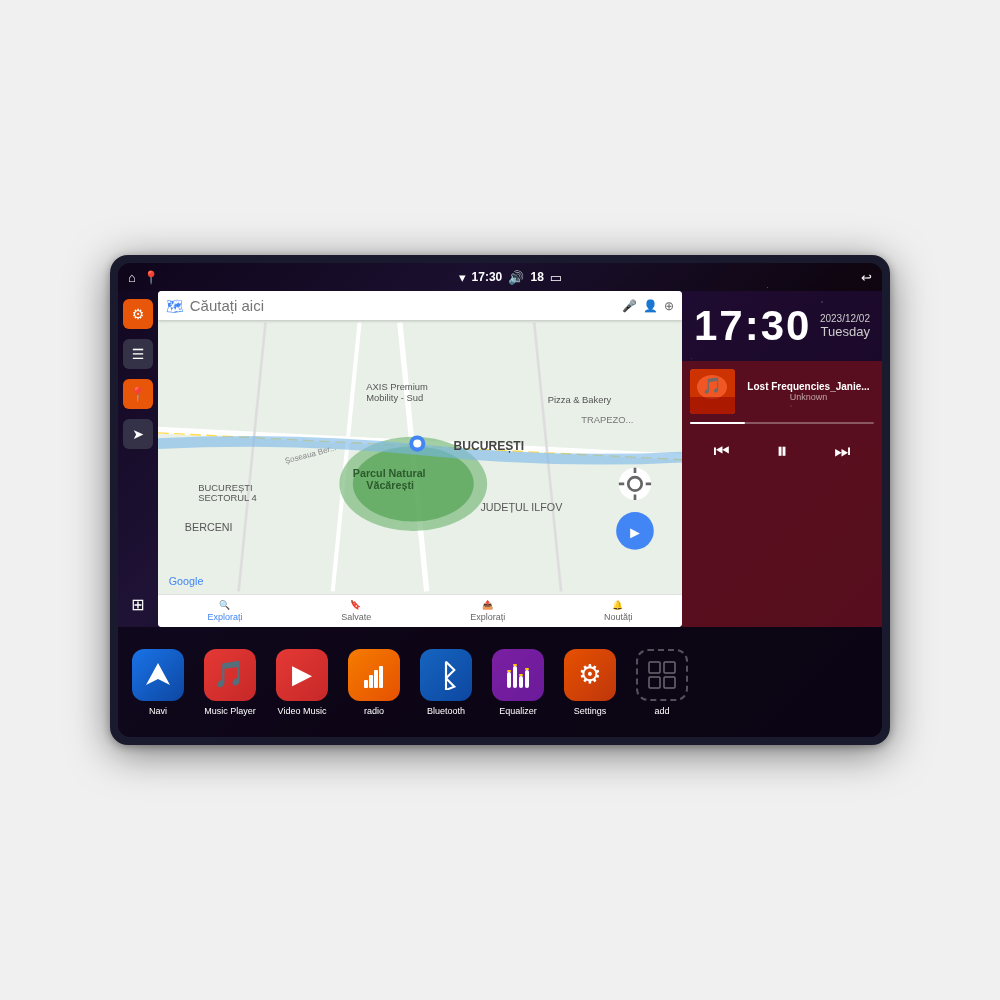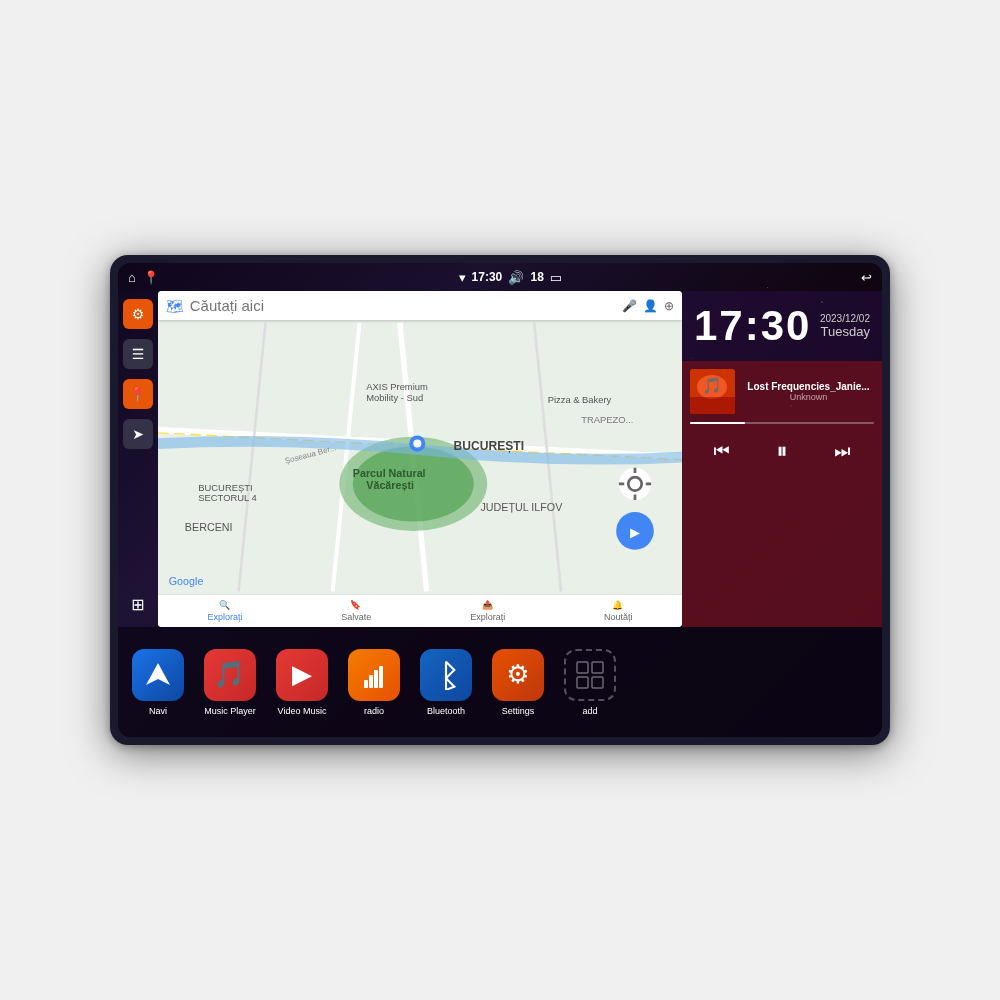--- a/index.html
+++ b/index.html
@@ -611,20 +611,35 @@
             <svg width="24" height="30" viewBox="0 0 24 36">
               <path d="M 12 2 L 22 12 L 12 22 L 12 2" fill="none" stroke="white" stroke-width="2.5"></path>
               <path d="M 12 22 L 22 32 L 12 36" fill="none" stroke="white" stroke-width="2.5"></path>
               <line x1="12" y1="2" x2="12" y2="36" stroke="white" stroke-width="2.5"></line>
               <line x1="2" y1="12" x2="22" y2="30" stroke="none"></line>
             </svg>
           </div>
           <span class="app-label">Bluetooth</span>
         </div>
 
+        <div class="app-item">
+          <div class="app-icon equalizer">
+            <svg width="30" height="30" viewBox="0 0 30 30">
+              <rect x="4" y="12" width="4" height="16" fill="white" rx="2"></rect>
+              <rect x="10" y="6" width="4" height="22" fill="white" rx="2"></rect>
+              <rect x="16" y="16" width="4" height="12" fill="white" rx="2"></rect>
+              <rect x="22" y="10" width="4" height="18" fill="white" rx="2"></rect>
+              <rect x="4" y="10" width="4" height="2" fill="#ffcc00" rx="1"></rect>
+              <rect x="10" y="4" width="4" height="2" fill="#ffcc00" rx="1"></rect>
+              <rect x="16" y="14" width="4" height="2" fill="#ffcc00" rx="1"></rect>
+              <rect x="22" y="8" width="4" height="2" fill="#ffcc00" rx="1"></rect>
+            </svg>
+          </div>
+          <span class="app-label">Equalizer</span>
+        </div>
 
         <div class="app-item">
           <div class="app-icon settings">
             <span style="font-size:26px;color:white;">⚙</span>
           </div>
           <span class="app-label">Settings</span>
         </div>
 
         <div class="app-item">
           <div class="app-icon add">

